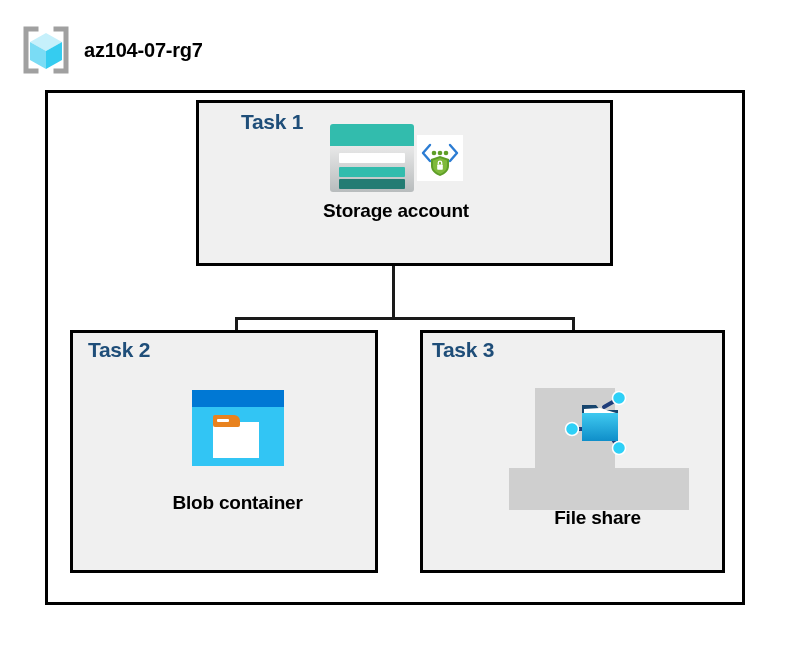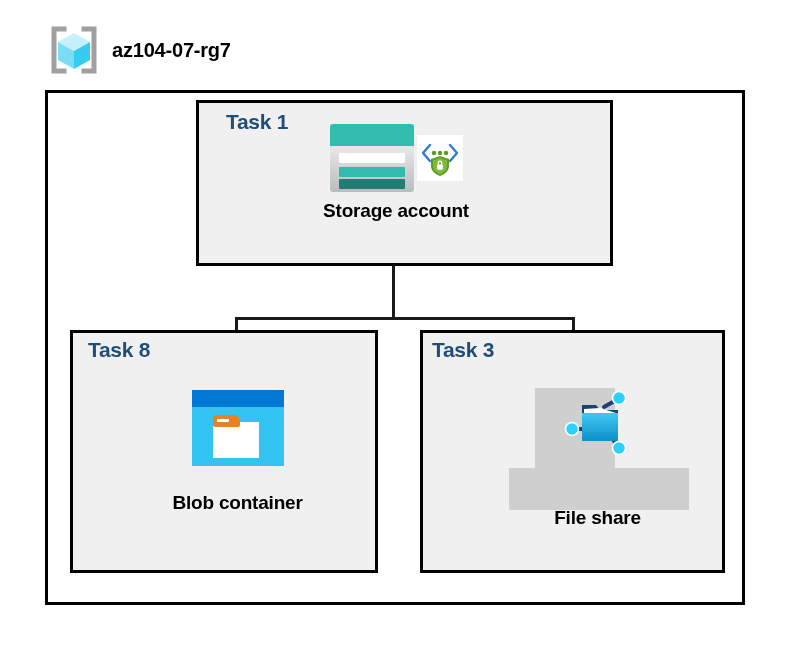--- a/index.html
+++ b/index.html
@@ -1,40 +1,40 @@
 <!DOCTYPE html>
 <html><head>
 <meta charset="utf-8">
 <style>
   html,body{margin:0;padding:0;background:#ffffff;}
   body{width:788px;height:647px;position:relative;overflow:hidden;
        font-family:"Liberation Sans","DejaVu Sans",sans-serif;
        -webkit-font-smoothing:antialiased;}
 
   
-  #rg-header{position:absolute;left:48px;top:26px;width:320px;height:48px;
+  #rg-header{position:absolute;left:20px;top:26px;width:320px;height:48px;
              display:flex;align-items:center;gap:12px;}
   #rg-icon{width:52px;height:48px;position:relative;flex:0 0 auto;}
   #rg-title{font-size:20px;font-weight:bold;color:#000000;letter-spacing:-0.2px;
             white-space:nowrap;}
 
   
   #rg-box{position:absolute;left:45px;top:90px;width:700px;height:515px;
           border:3px solid #000000;background:#ffffff;box-sizing:border-box;}
 
   
   .task-box{position:absolute;background:#f0f0f0;border:3px solid #000000;
             box-sizing:border-box;}
   #task1-box{left:196px;top:100px;width:417px;height:166px;}
   #task2-box{left:70px;top:330px;width:308px;height:243px;}
   #task3-box{left:420px;top:330px;width:305px;height:243px;}
 
   .task-label{position:absolute;font-size:21px;font-weight:bold;color:#1f4e79;
               white-space:nowrap;letter-spacing:-0.3px;}
-  #task1-label{left:226px;top:110px;text-align:center;}
+  #task1-label{left:241px;top:110px;text-align:center;}
   #task2-label{left:88px;top:338px;}
   #task3-label{left:432px;top:338px;}
 
   
   .node{position:absolute;display:flex;flex-direction:column;align-items:center;}
   .node-label{font-size:19px;font-weight:bold;color:#000000;white-space:nowrap;
               letter-spacing:-0.2px;margin-top:6px;}
 
   #storage-node{left:296px;top:122px;width:200px;}
   #storage-icons{display:flex;align-items:center;gap:3px;height:72px;}
@@ -138,21 +138,21 @@
 
         <rect x="20.2" y="29.5" width="5.6" height="5.2" rx="0.8" fill="#ffffff"></rect>
         <path d="M21.3 29.5 L21.3 27.8 A1.7 1.7 0 0 1 24.7 27.8 L24.7 29.5" fill="none" stroke="#ffffff" stroke-width="1.3"></path>
       </svg>
     </div>
   </div>
   <div class="node-label">Storage account</div>
 </div>
 
 <div class="task-box" id="task2-box"></div>
-<div class="task-label" id="task2-label">Task 8</div>
+<div class="task-label" id="task2-label">Task 2</div>
 
 <div class="node" id="blob-node">
   <div class="blob-icon">
     <div class="blob-top"></div>
     <div class="blob-body"></div>
     <div class="blob-doc"></div>
     <div class="blob-tab"></div>
     <div class="blob-tab-line"></div>
   </div>
   <div class="node-label">Blob container</div>

